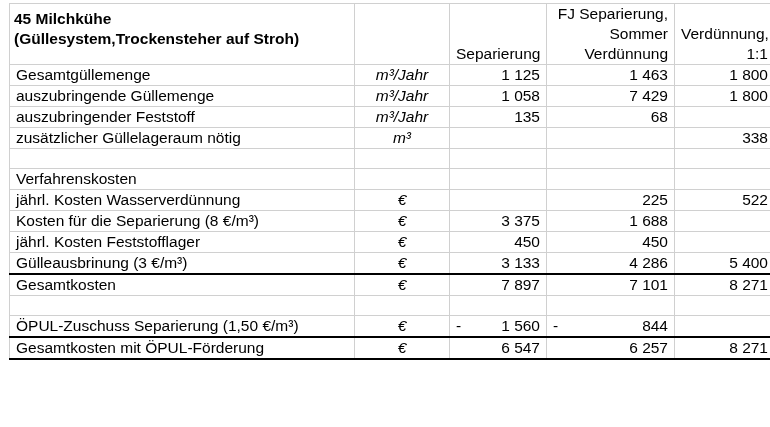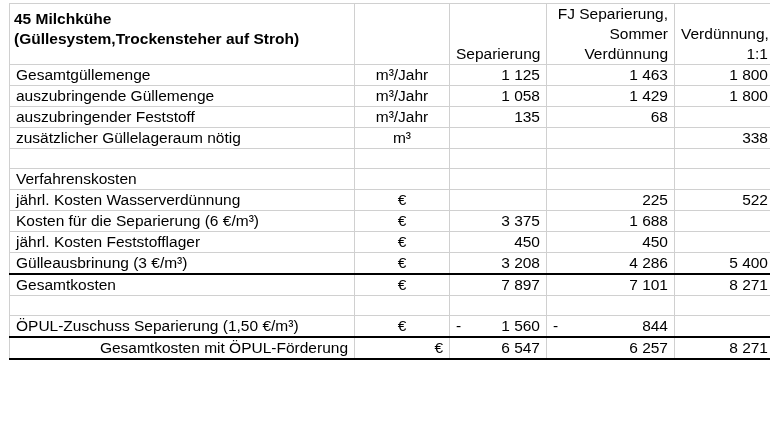--- a/index.html
+++ b/index.html
@@ -50,25 +50,25 @@
   thead th.title-cell{
     text-align:left;
     vertical-align:top;
     padding-top:5px;
     padding-left:4px;
     font-weight:bold;
     line-height:20px;
   }
   
   td.label{text-align:left;padding-left:4px;}
-  td.unit{text-align:center;}
+  td.unit{text-align:center;font-style:italic;}
   td.val{text-align:right;}
   .bold{font-weight:bold;}
   tr.bt td{border-top:2px solid var(--ink);}
-  tr.bb td{border-bottom:2px solid var(--ink);text-align:right;}
+  tr.bb td{border-bottom:2px solid var(--ink);}
   .negwrap{
     display:flex;
     justify-content:space-between;
     align-items:baseline;
   }
 </style>
 </head>
 <body>
 
 <div class="sheet">
@@ -106,21 +106,21 @@
           <td class="label bold">Gesamtgüllemenge</td>
           <td class="unit bold">m³/Jahr</td>
           <td class="val bold">1 125</td>
           <td class="val bold">1 463</td>
           <td class="val bold">1 800</td>
         </tr>
         <tr>
           <td class="label">auszubringende Güllemenge</td>
           <td class="unit">m³/Jahr</td>
           <td class="val">1 058</td>
-          <td class="val">1 429</td>
+          <td class="val">7 429</td>
           <td class="val">1 800</td>
         </tr>
         <tr>
           <td class="label">auszubringender Feststoff</td>
           <td class="unit">m³/Jahr</td>
           <td class="val">135</td>
           <td class="val">68</td>
           <td class="val"></td>
         </tr>
         <tr>
@@ -145,37 +145,37 @@
           <td class="val"></td>
         </tr>
         <tr>
           <td class="label">jährl. Kosten Wasserverdünnung</td>
           <td class="unit">€</td>
           <td class="val"></td>
           <td class="val">225</td>
           <td class="val">522</td>
         </tr>
         <tr>
-          <td class="label">Kosten für die Separierung (6 €/m³)</td>
+          <td class="label">Kosten für die Separierung (8 €/m³)</td>
           <td class="unit">€</td>
           <td class="val">3 375</td>
           <td class="val">1 688</td>
           <td class="val"></td>
         </tr>
         <tr>
           <td class="label">jährl. Kosten Feststofflager</td>
           <td class="unit">€</td>
           <td class="val">450</td>
           <td class="val">450</td>
           <td class="val"></td>
         </tr>
         <tr>
           <td class="label">Gülleausbrinung (3 €/m³)</td>
           <td class="unit">€</td>
-          <td class="val">3 208</td>
+          <td class="val">3 133</td>
           <td class="val">4 286</td>
           <td class="val">5 400</td>
         </tr>
         <tr class="bt">
           <td class="label bold">Gesamtkosten</td>
           <td class="unit">€</td>
           <td class="val">7 897</td>
           <td class="val">7 101</td>
           <td class="val">8 271</td>
         </tr>

